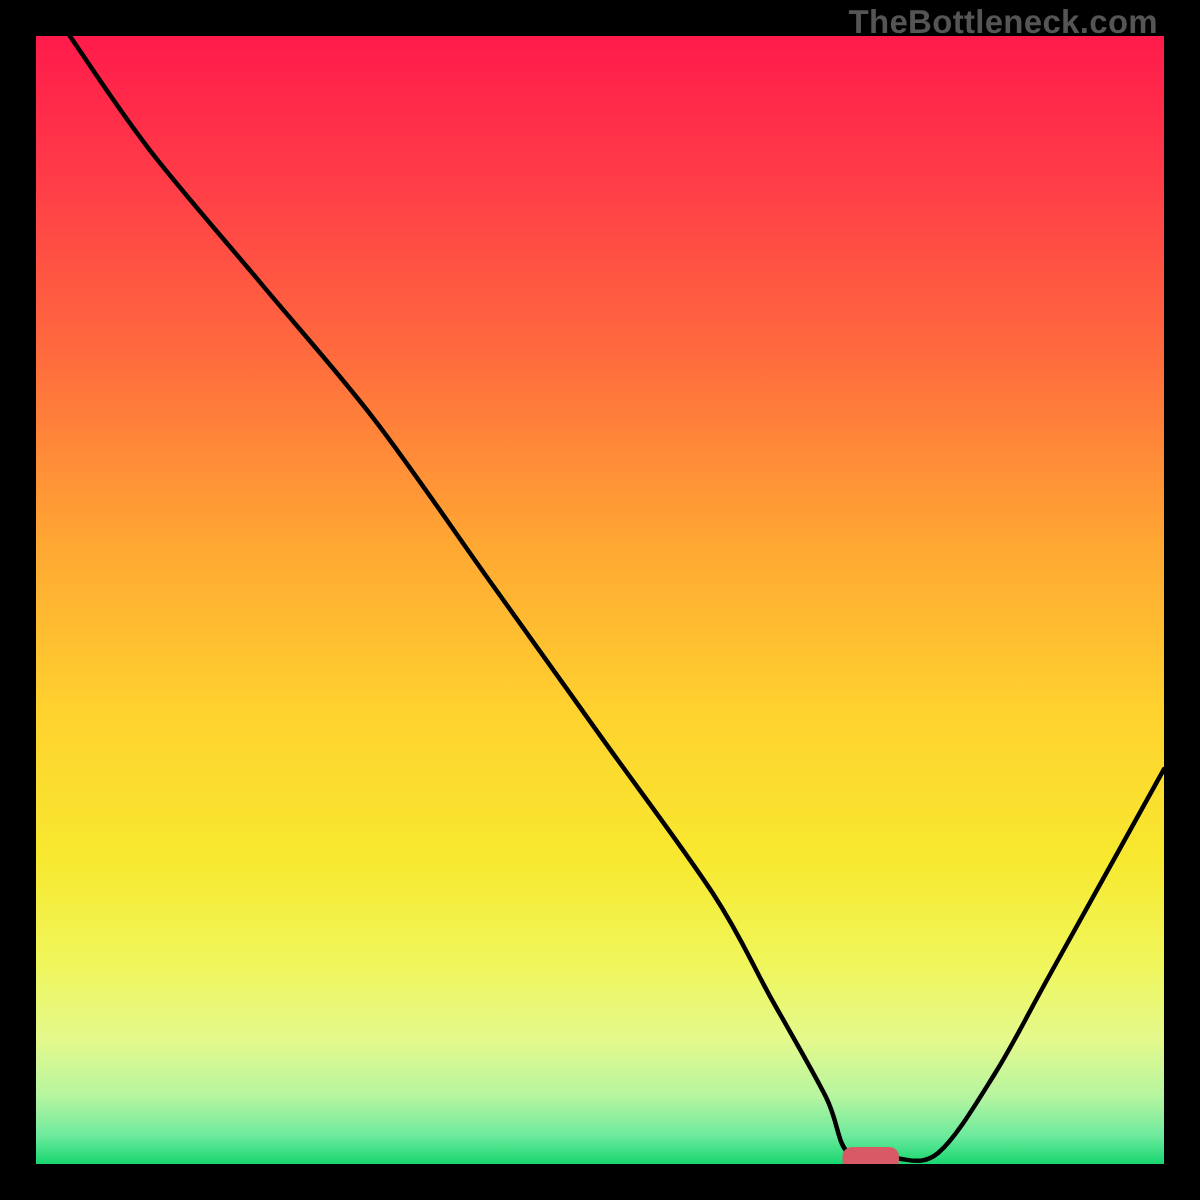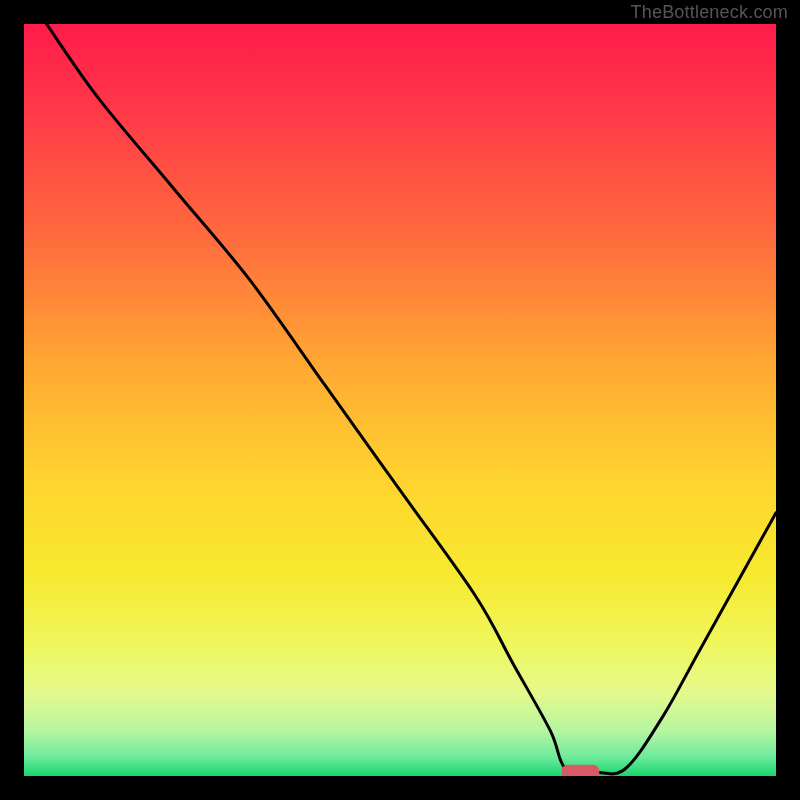--- a/index.html
+++ b/index.html
@@ -22,24 +22,24 @@
   .plot-area {
     position: absolute;
     left: 0;
     top: 0;
     width: 752px;
     height: 752px;
   }
   .watermark {
     position: absolute;
     top: 2px;
-    right: 12px;
+    right: 28px;
     color: #555;
-    font-size: 18px;
-    font-weight: 400;
+    font-size: 22px;
+    font-weight: 700;
     letter-spacing: 0.2px;
     z-index: 50;
   }
   svg {
     display: block;
   }
 </style>
 </head>
 <body>
 

